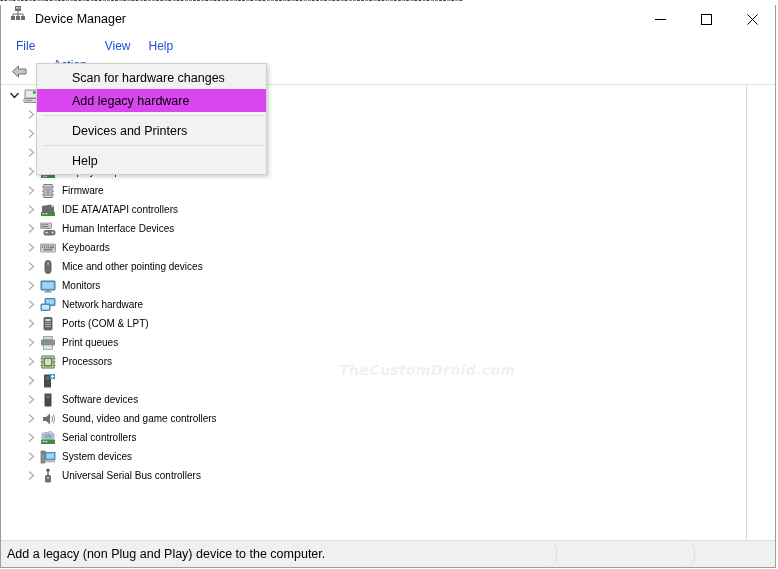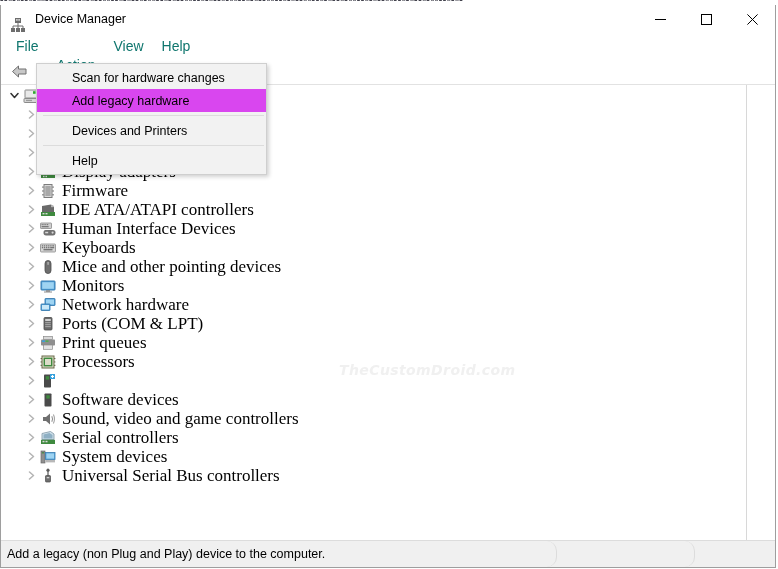--- a/index.html
+++ b/index.html
@@ -53,21 +53,21 @@
     background: #ffffff;
     box-sizing: border-box;
   }
 
   
   #titlebar {
     position: relative;
     height: 28px;
     background: #ffffff;
     display: flex;
-    align-items: flex-end;
+    align-items: flex-start;
   }
   #app-icon {
     width: 16px; height: 16px;
     margin-left: 9px;
     position: relative;
     flex: none;
   }
   #title-text {
     margin-left: 9px;
     font-size: 12.5px;
@@ -99,22 +99,22 @@
     display: flex;
     align-items: stretch;
     padding-left: 6px;
     position: relative;
     z-index: 40;
   }
   .menu-item {
     padding: 0 9px;
     display: flex;
     align-items: center;
-    font-size: 14px;
-    color: #0f766e;
+    font-size: 12px;
+    color: #1d4ed8;
     white-space: nowrap;
     cursor: default;
   }
   .menu-item.open {
     background: #cce8f7;
     margin-top: 32px;
   }
 
   
   #toolbar {
@@ -190,24 +190,23 @@
     justify-content: center;
     flex: none;
   }
   .node-icon {
     width: 16px; height: 16px;
     flex: none;
     margin-right: 6px;
     position: relative;
   }
   .node-label {
-    font-size: 17px;
+    font-size: 10px;
     color: #000000;
     line-height: 16px;
-    font-family: Liberation Serif, serif;
   }
   .tree-row.root .node-label {
     background: #cbe8fa;
     padding: 1px 3px;
   }
 
   
   #watermark {
     position: absolute;
     left: 338px;

